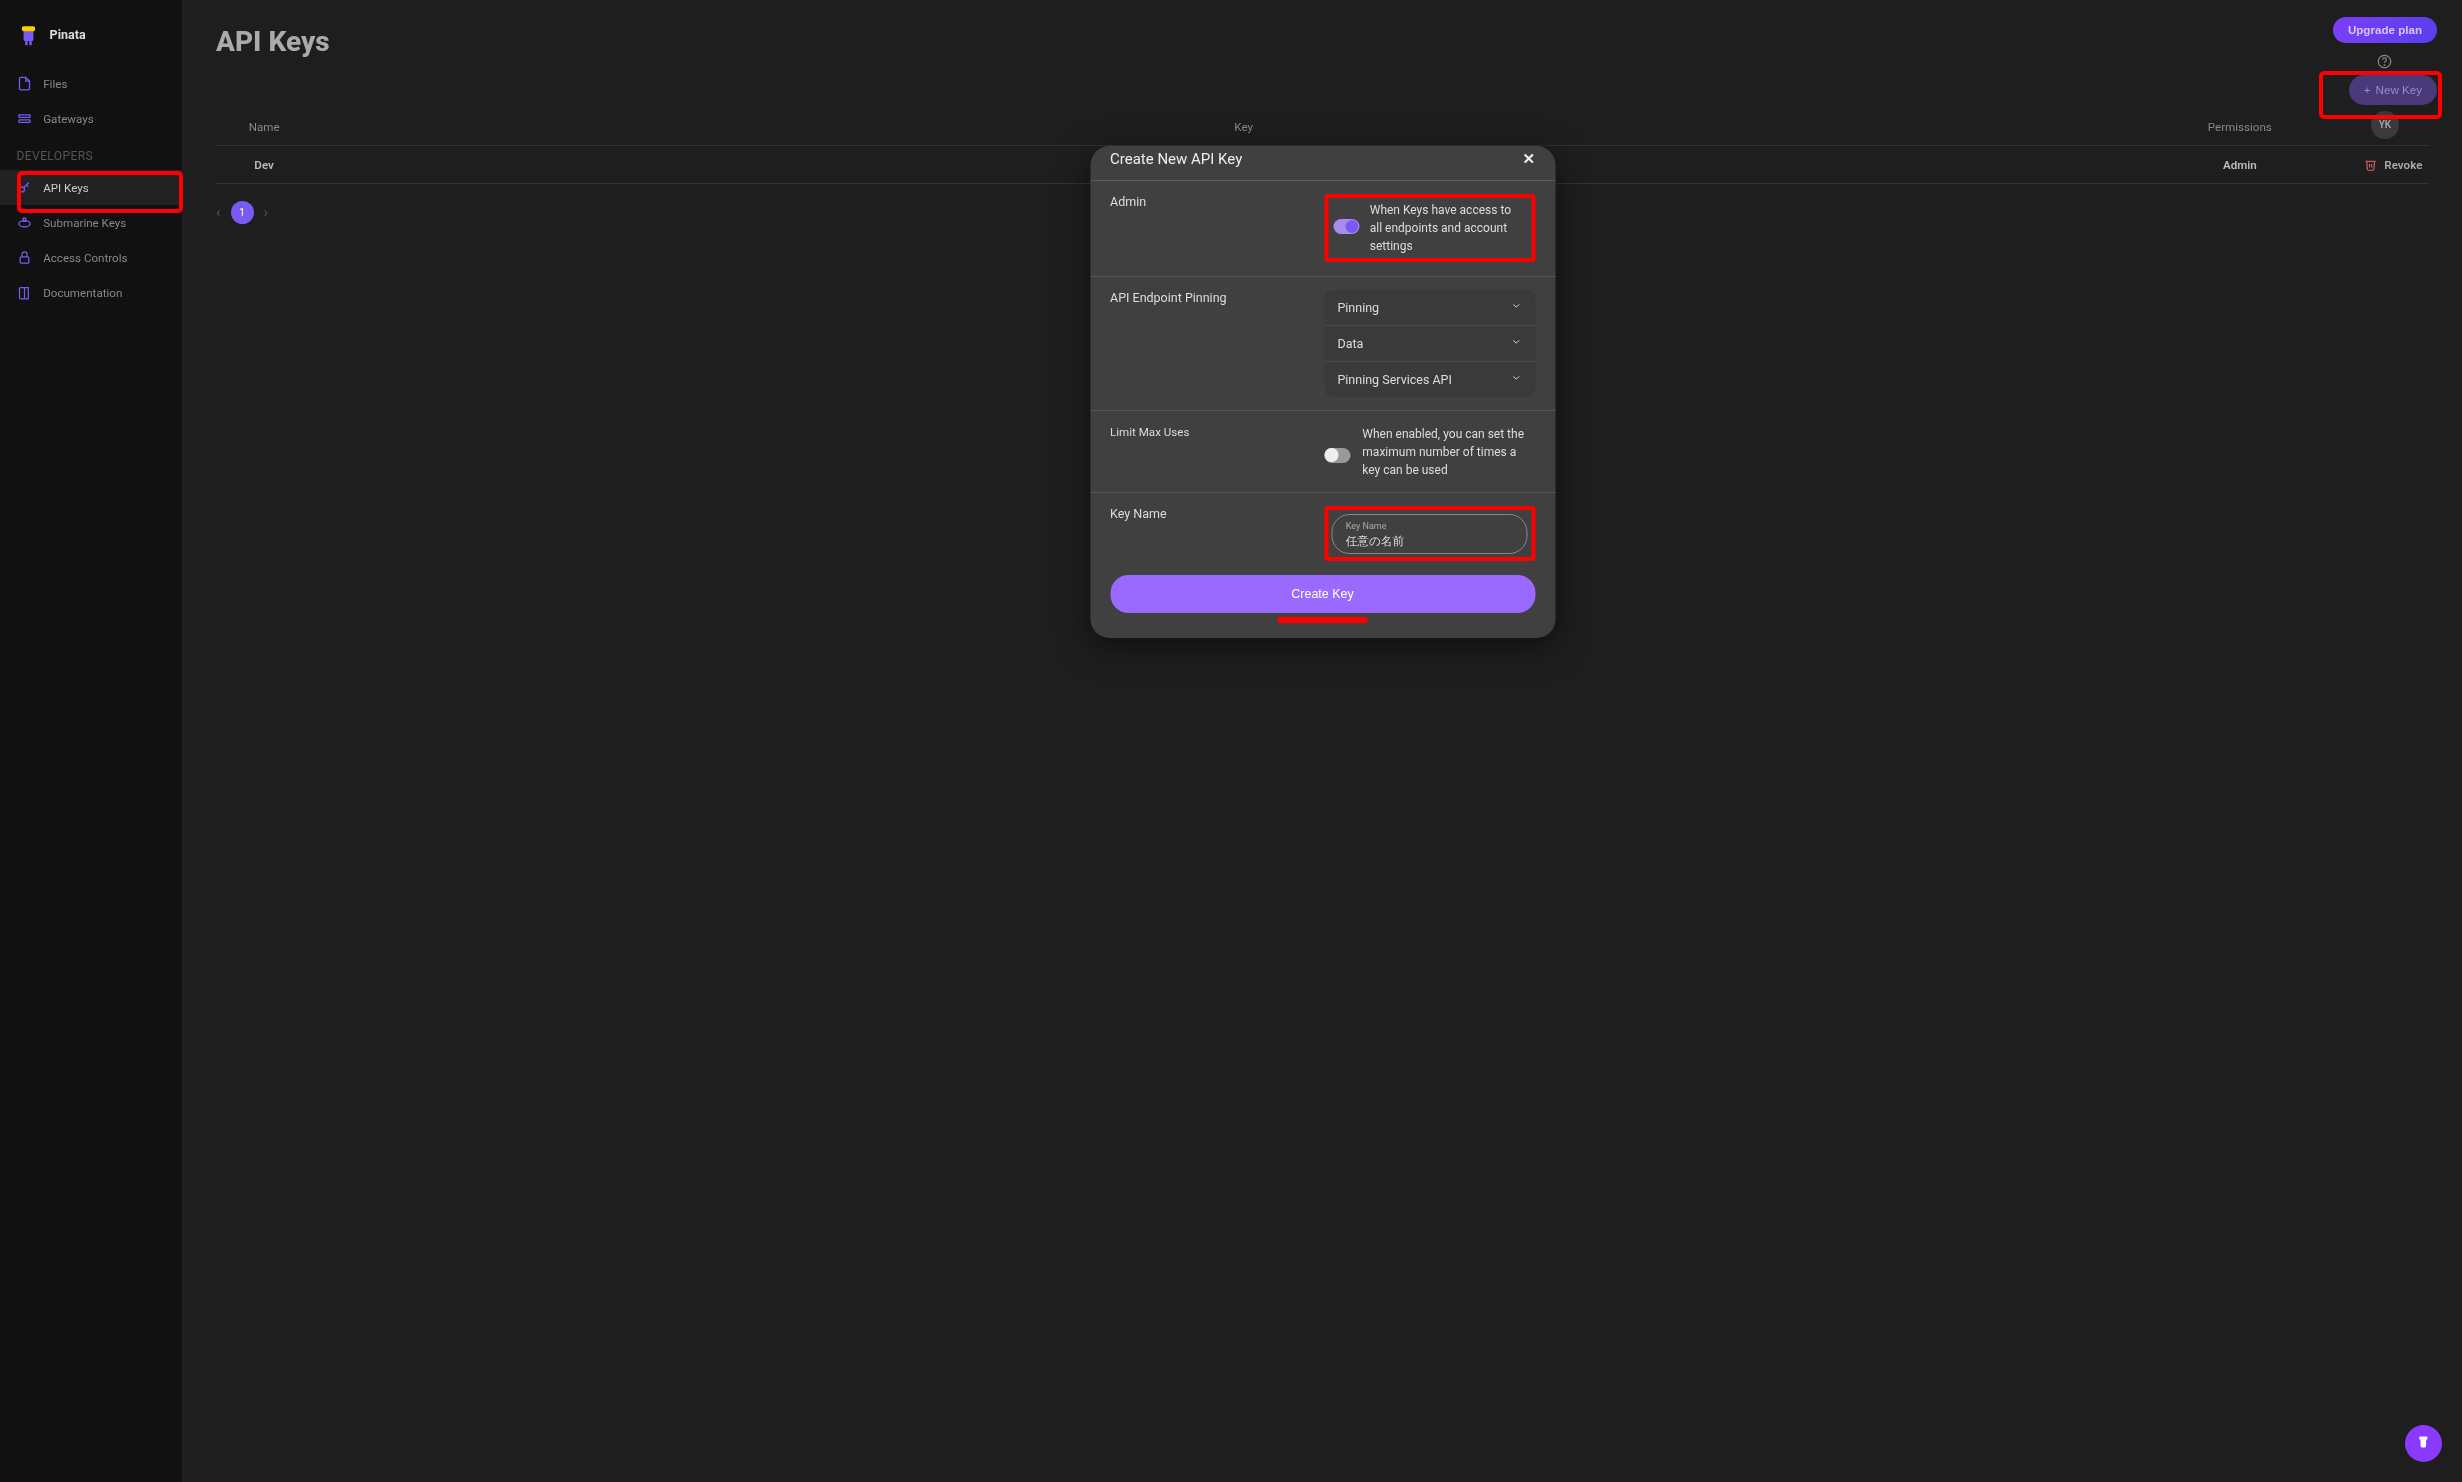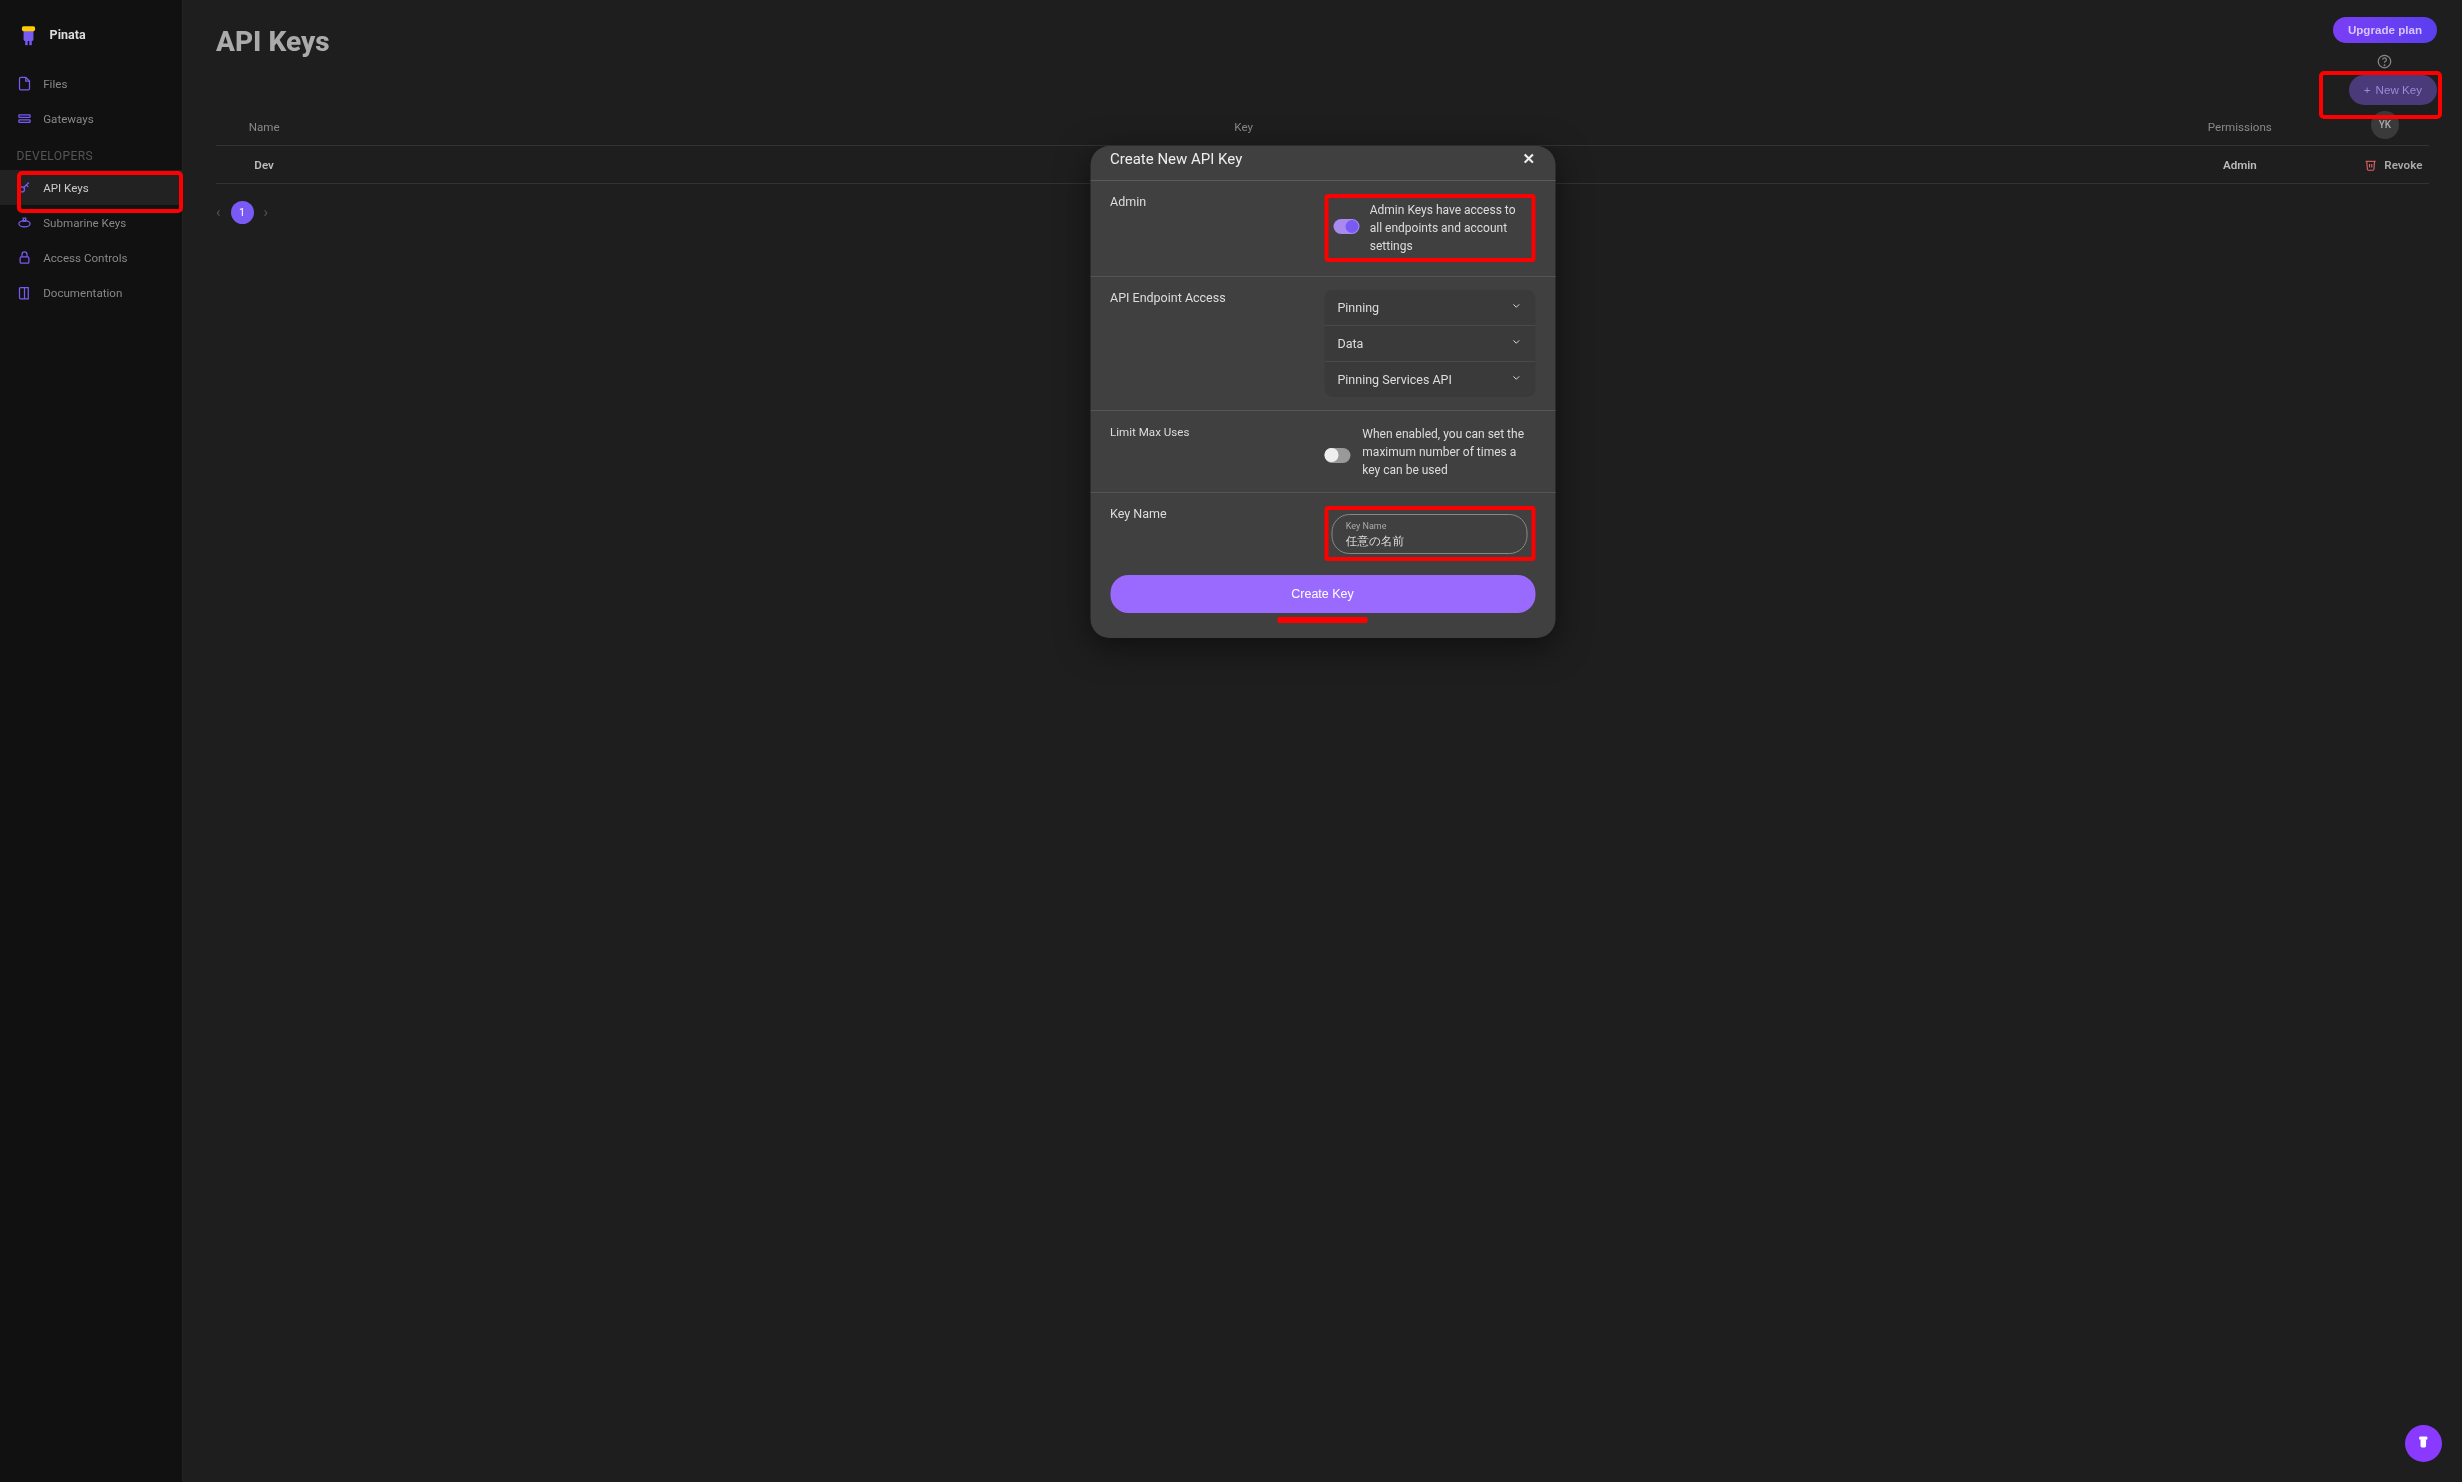--- a/index.html
+++ b/index.html
@@ -436,27 +436,27 @@
         <div class="modal-close">✕</div>
       </div>
 
       <div class="modal-section">
         <div class="section-title">Admin</div>
         <div class="hl-admin-inner">
           <div class="admin-cell">
             <div class="toggle on">
                 <div class="toggle-knob"></div>
               </div>
-            <div class="admin-desc">Admin Keys have access to all endpoints and account settings</div>
+            <div class="admin-desc">When Keys have access to all endpoints and account settings</div>
           </div>
         </div>
       </div>
 
       <div class="modal-section">
-        <div class="section-title">API Endpoint Access</div>
+        <div class="section-title">API Endpoint Pinning</div>
         <div class="endpoint-box">
           <div class="ep-row">
             <span>Pinning</span>
             <span class="chev"><svg width="11.6" height="11.6" viewBox="0 0 24 24" fill="none" stroke="#ddd" stroke-width="2">
                   <polyline points="6 9 12 15 18 9"></polyline>
                 </svg></span>
           </div>
           <div class="ep-row">
             <span>Data</span>
             <span class="chev"><svg width="11.6" height="11.6" viewBox="0 0 24 24" fill="none" stroke="#ddd" stroke-width="2">

